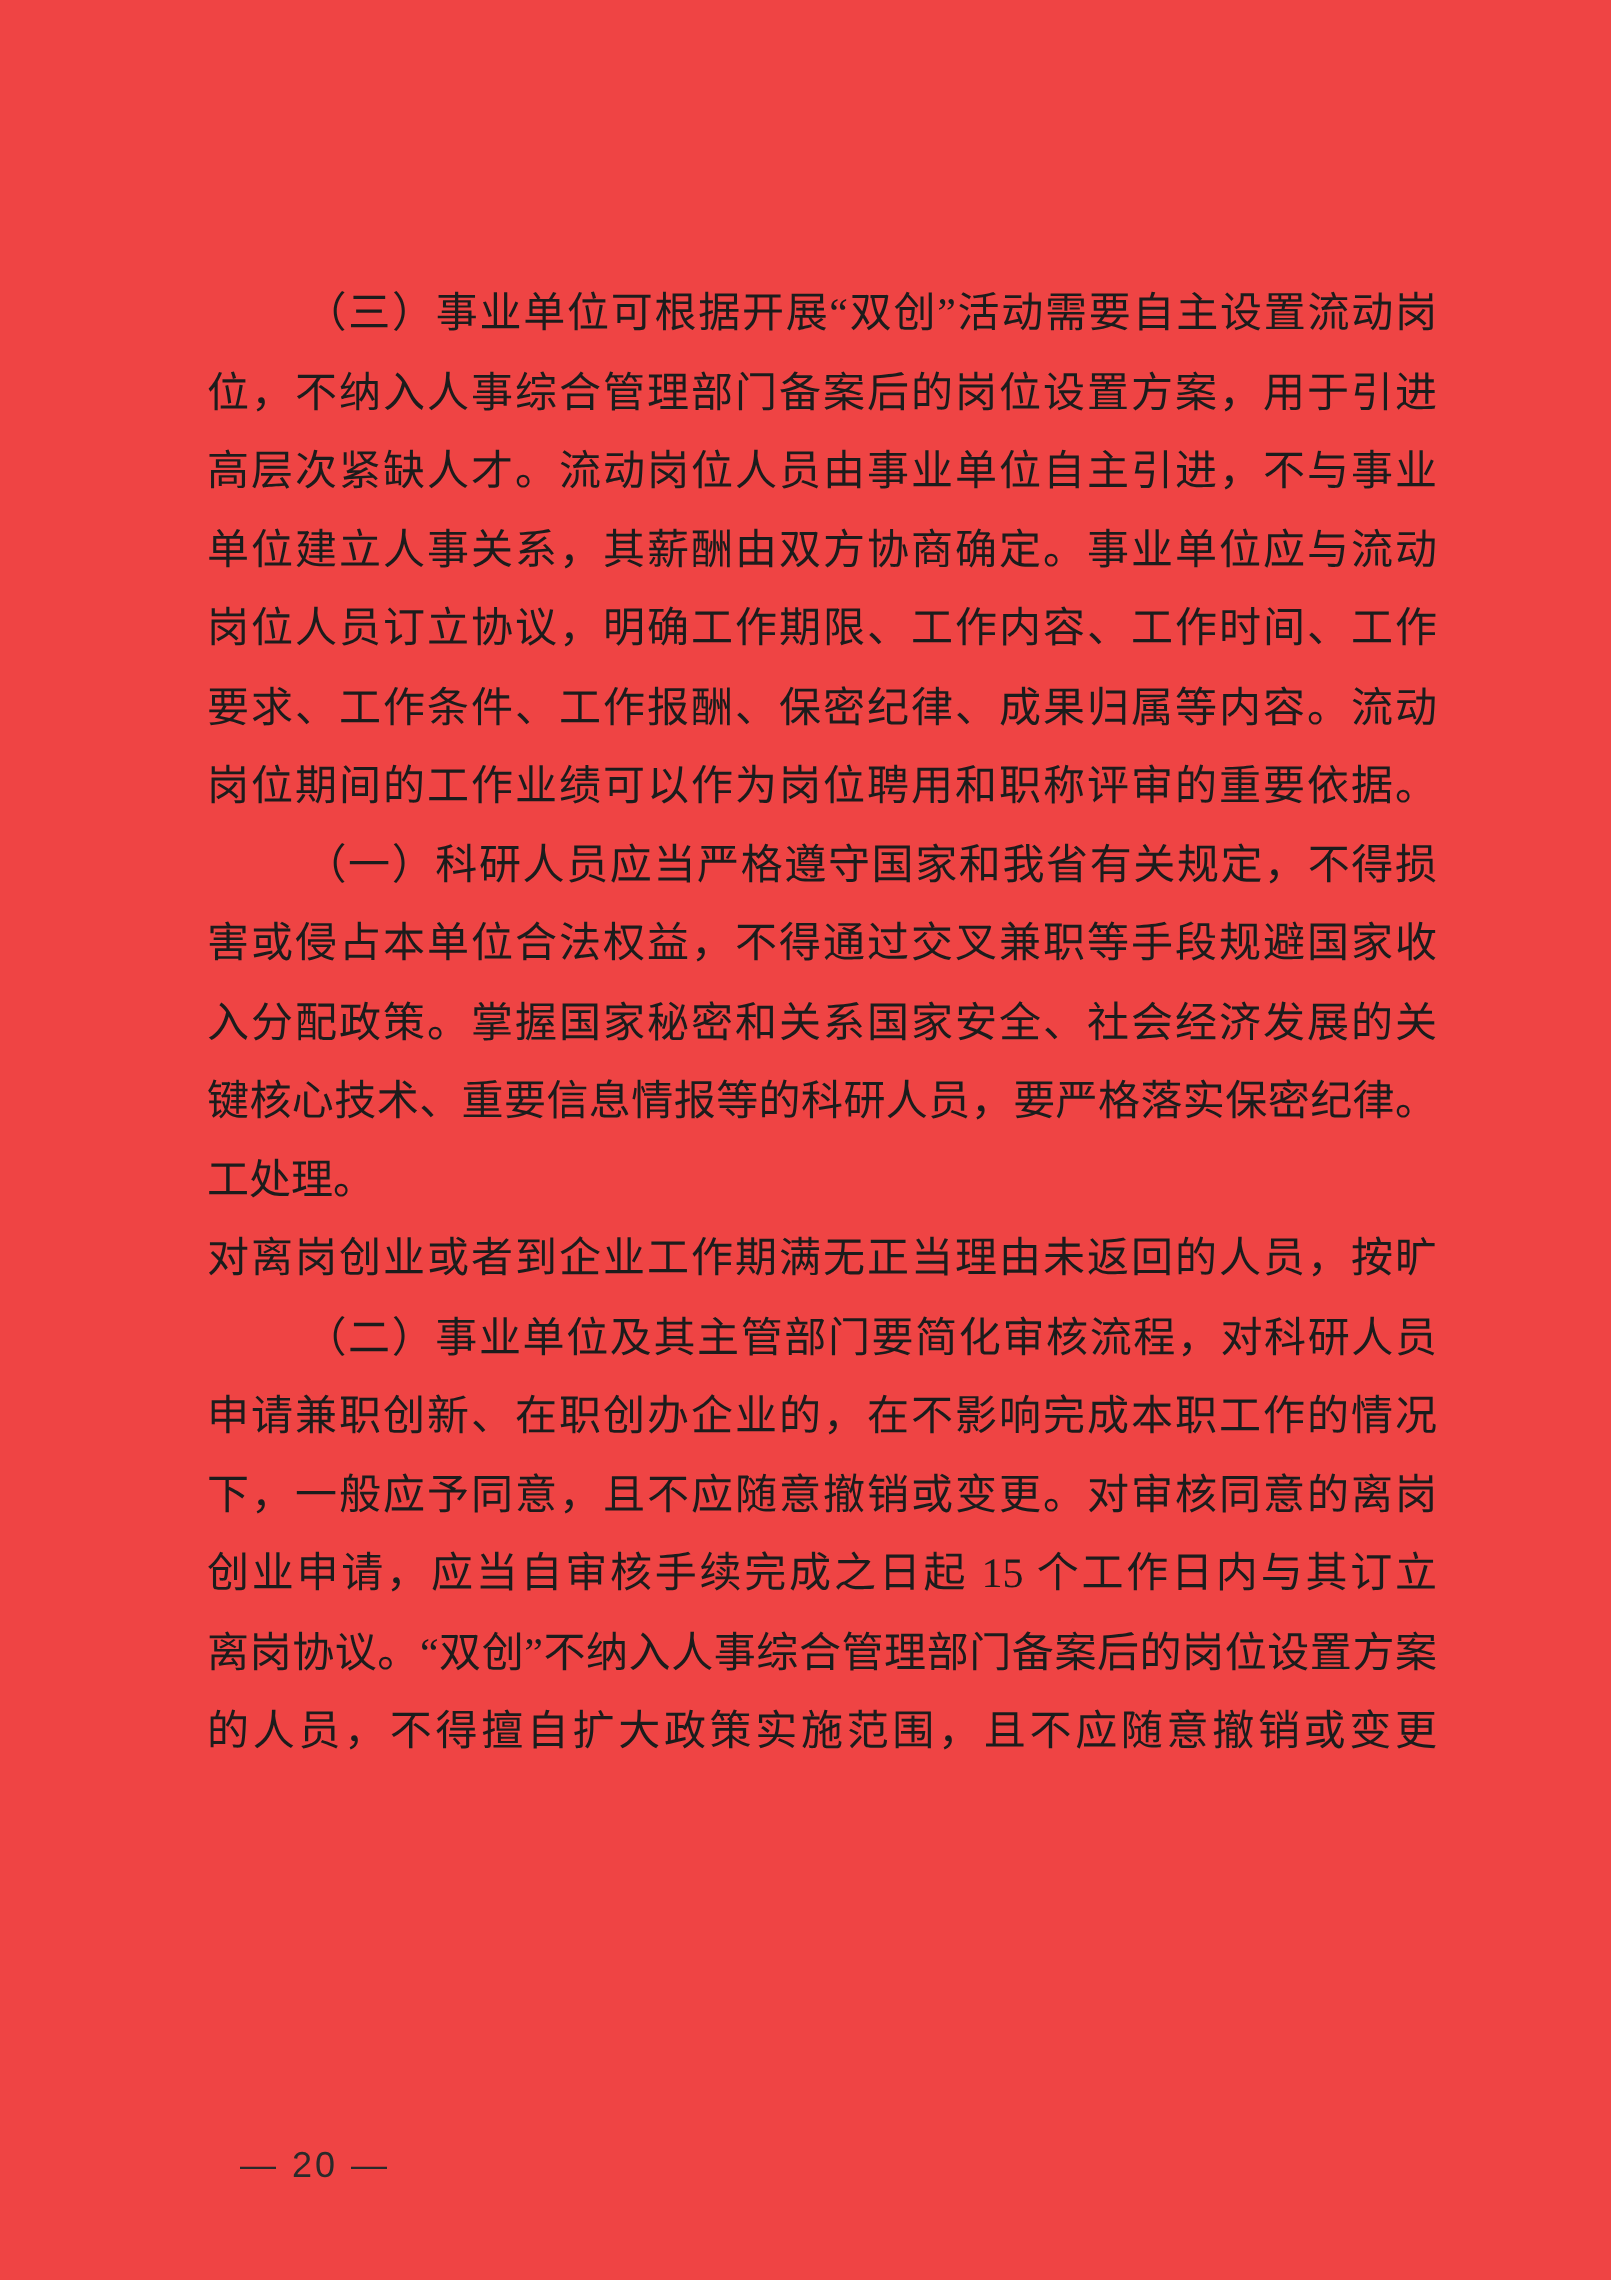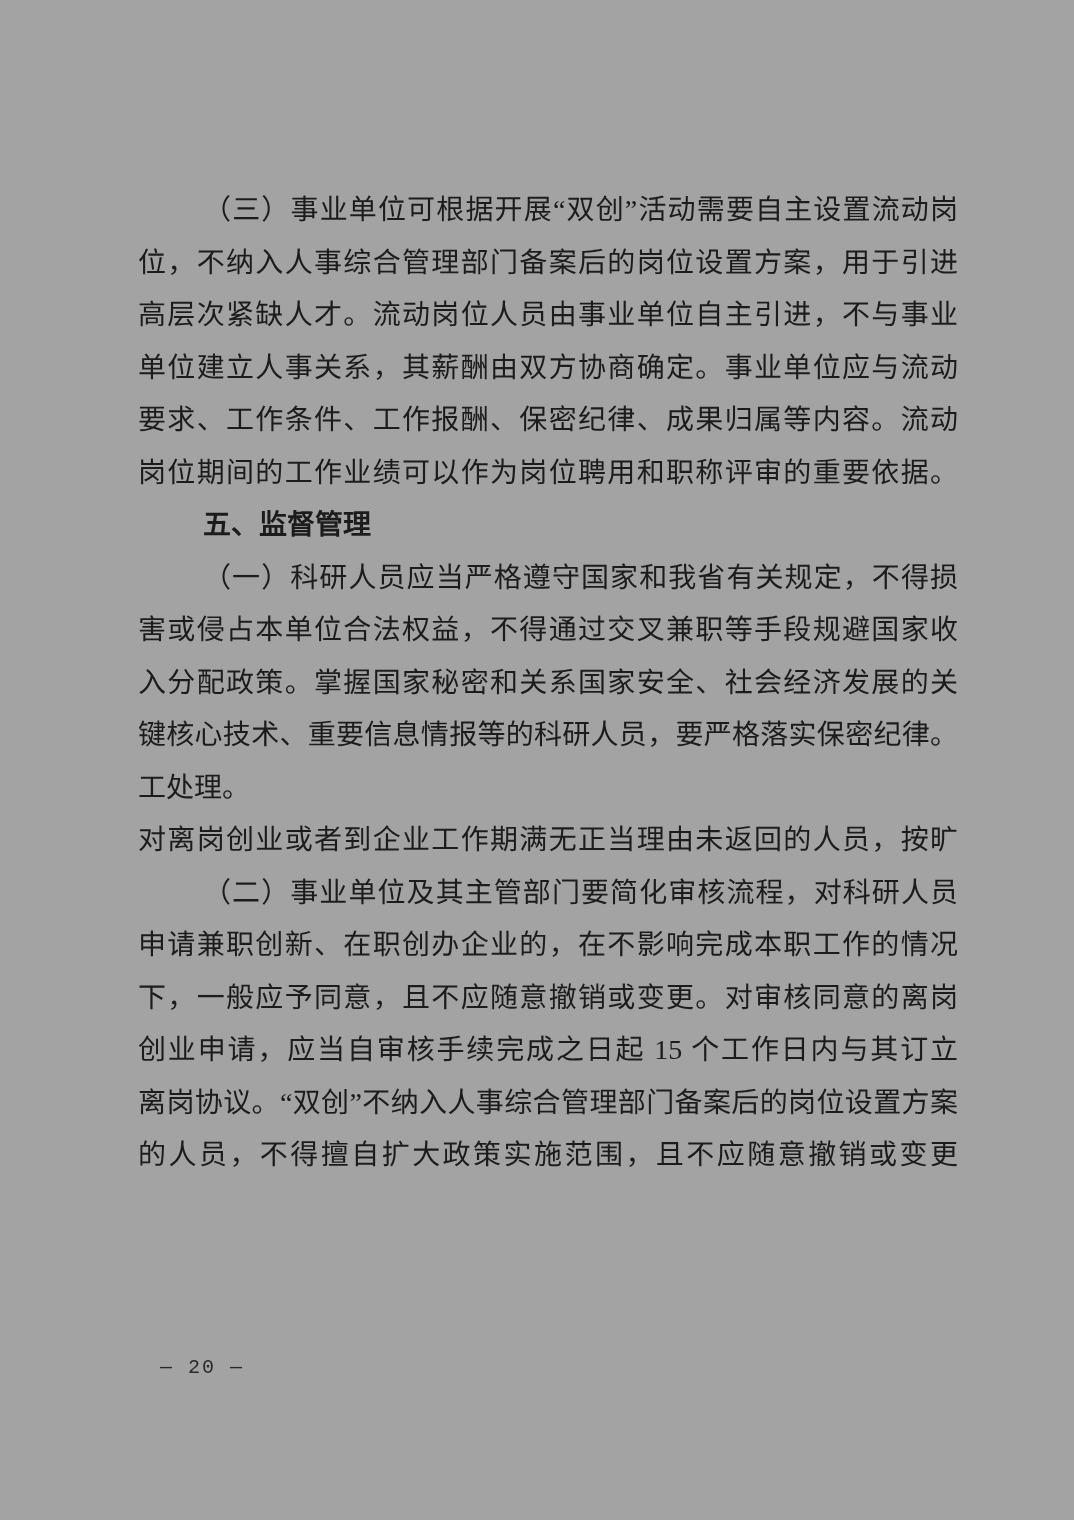--- a/index.html
+++ b/index.html
@@ -4,21 +4,21 @@
 <style>
   html, body {
     margin: 0;
     padding: 0;
     background: #ffffff;
   }
   .page {
     position: relative;
     width: 1074px;
     height: 1520px;
-    background: #a3a3a3;
+    background: #ef4444;
     overflow: hidden;
     font-family: "Liberation Serif", serif;
   }
   .doc {
     position: absolute;
     left: 138px;
     top: 184px;
     width: 820px;
     color: #1c1c1c;
     font-size: 28px;
@@ -38,42 +38,42 @@
     text-align: left;
     text-align-last: left;
   }
   .line.bold {
     font-weight: 700;
     font-family: "Liberation Sans", sans-serif;
   }
   .footer {
     position: absolute;
     left: 160px;
-    top: 1348px;
+    top: 1424px;
     height: 40px;
     line-height: 40px;
-    font-size: 20px;
+    font-size: 24px;
     color: #2a2a2a;
-    font-family: Liberation Mono, monospace;
+    font-family: Liberation Sans, sans-serif;
     letter-spacing: 2px;
   }
 </style>
 </head>
 <body>
 
 <div class="page">
   <div class="doc">
 
   <div class="line indent">（三）事业单位可根据开展“双创”活动需要自主设置流动岗</div>
       <div class="line">位，不纳入人事综合管理部门备案后的岗位设置方案，用于引进</div>
       <div class="line">高层次紧缺人才。流动岗位人员由事业单位自主引进，不与事业</div>
       <div class="line">单位建立人事关系，其薪酬由双方协商确定。事业单位应与流动</div>
+      <div class="line">岗位人员订立协议，明确工作期限、工作内容、工作时间、工作</div>
       <div class="line">要求、工作条件、工作报酬、保密纪律、成果归属等内容。流动</div>
       <div class="line">岗位期间的工作业绩可以作为岗位聘用和职称评审的重要依据。</div>
-      <div class="line indent bold flush">五、监督管理</div>
       <div class="line indent">（一）科研人员应当严格遵守国家和我省有关规定，不得损</div>
       <div class="line">害或侵占本单位合法权益，不得通过交叉兼职等手段规避国家收</div>
       <div class="line">入分配政策。掌握国家秘密和关系国家安全、社会经济发展的关</div>
       <div class="line">键核心技术、重要信息情报等的科研人员，要严格落实保密纪律。</div>
       <div class="line flush">工处理。</div>
       <div class="line">对离岗创业或者到企业工作期满无正当理由未返回的人员，按旷</div>
       <div class="line indent">（二）事业单位及其主管部门要简化审核流程，对科研人员</div>
       <div class="line">申请兼职创新、在职创办企业的，在不影响完成本职工作的情况</div>
       <div class="line">下，一般应予同意，且不应随意撤销或变更。对审核同意的离岗</div>
       <div class="line">创业申请，应当自审核手续完成之日起 15 个工作日内与其订立</div>

